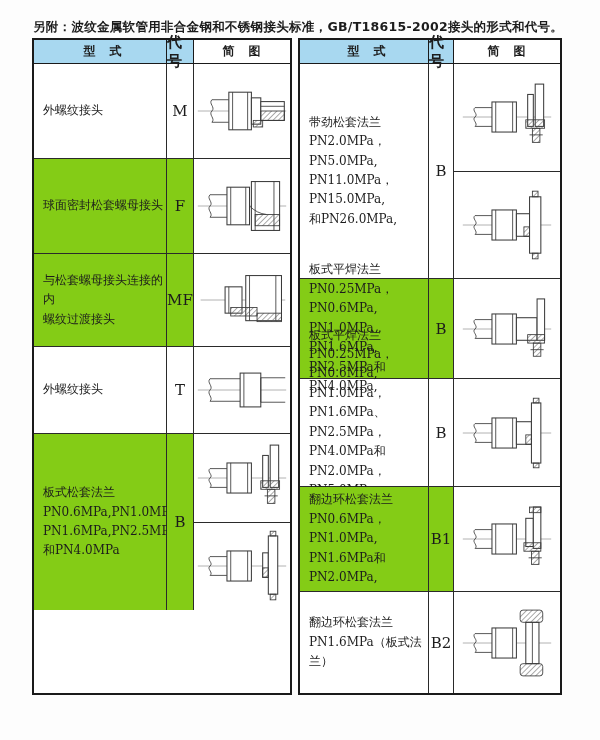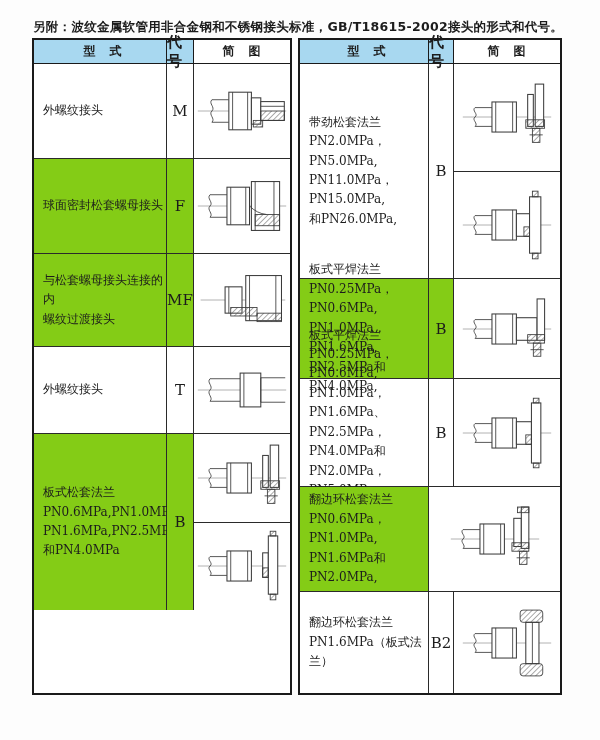--- a/index.html
+++ b/index.html
@@ -295,20 +295,21 @@
           <rect class="hx" x="78" y="70" width="6" height="5"></rect>
           <rect class="hx" x="70" y="40" width="6" height="10"></rect>
         </svg>
       </div>
     </div>
 
     <div class="tr" style="height:105px">
       <div class="td c-type hl">翻边环松套法兰
 PN0.6MPa，PN1.0MPa,
 PN1.6MPa和PN2.0MPa,</div>
+      <div class="td c-code hl">B1</div>
       <div class="td c-diag">
         <svg width="94" height="80" viewBox="0 0 100 76">
           <line class="cl" x1="3" y1="38" x2="97" y2="38"></line>
           <path class="ln2" d="M34,28 H16 C12,31 20,35 16,38 C12,41 20,45 16,48 H34"></path>
           <rect class="ln" x="34" y="22" width="26" height="32"></rect>
           <line class="ln2" x1="38" y1="22" x2="38" y2="54"></line>
           <line class="ln2" x1="56" y1="22" x2="56" y2="54"></line>
           <rect class="ln" x="70" y="16" width="8" height="30"></rect>
           <rect class="ln" x="78" y="4" width="8" height="44"></rect>
           <rect class="hx" x="74" y="4" width="12" height="6"></rect>

